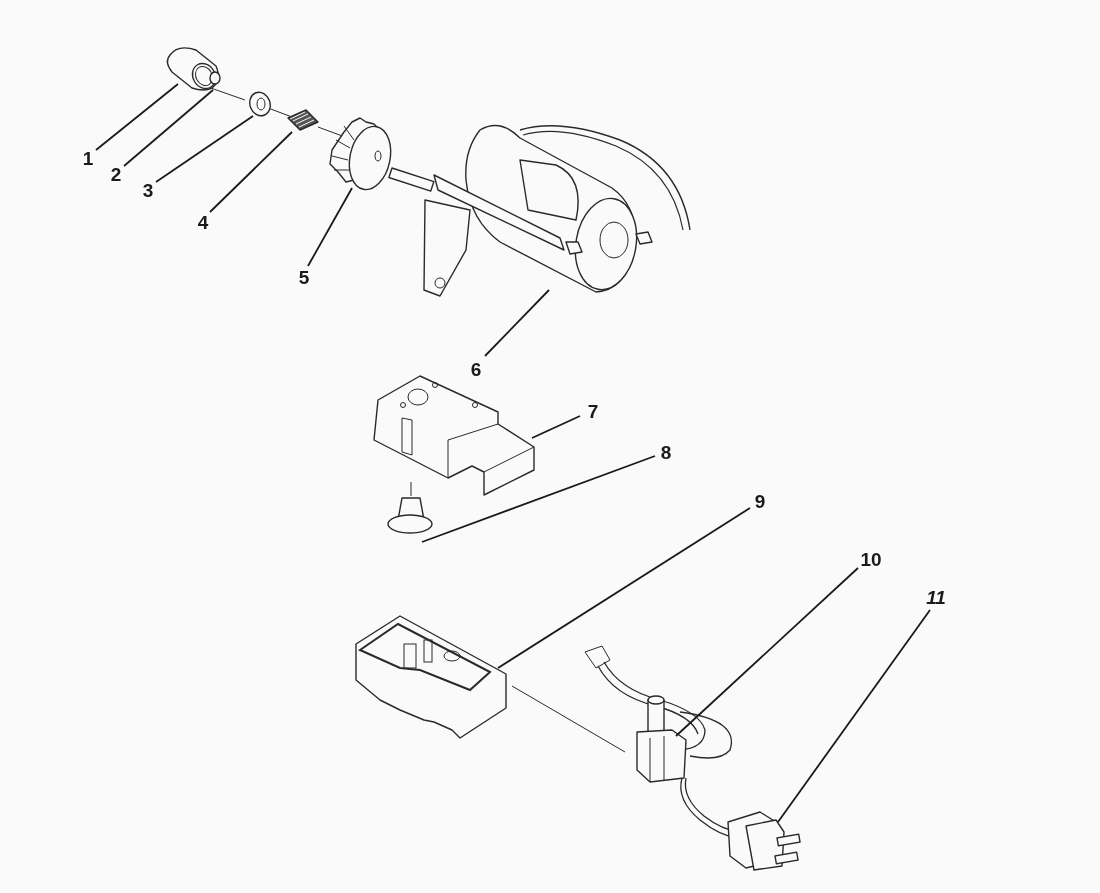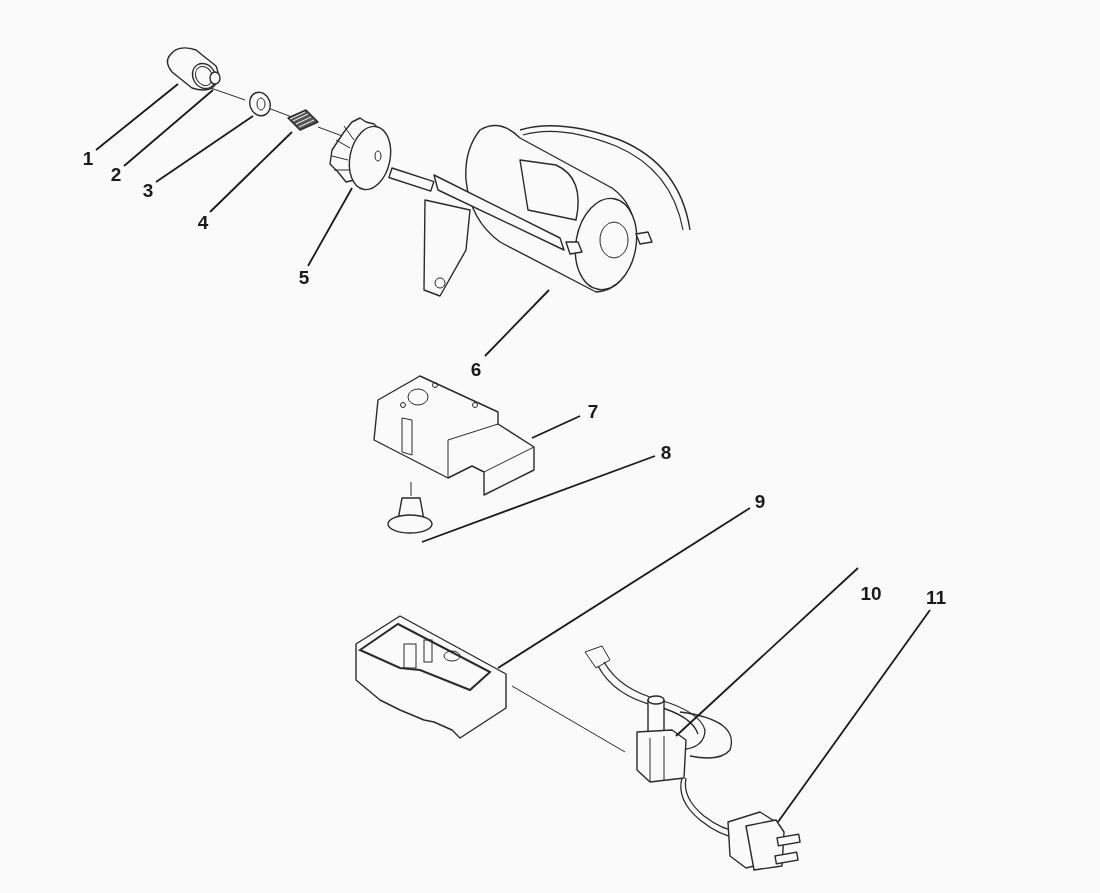--- a/index.html
+++ b/index.html
@@ -126,15 +126,15 @@
 
   <div class="callout" style="left:88px; top:158px;">1</div>
   <div class="callout" style="left:116px; top:174px;">2</div>
   <div class="callout" style="left:148px; top:190px;">3</div>
   <div class="callout" style="left:203px; top:222px;">4</div>
   <div class="callout" style="left:304px; top:277px;">5</div>
   <div class="callout" style="left:476px; top:369px;">6</div>
   <div class="callout" style="left:593px; top:411px;">7</div>
   <div class="callout" style="left:666px; top:452px;">8</div>
   <div class="callout" style="left:760px; top:501px;">9</div>
-  <div class="callout" style="left:871px; top:559px;margin-top:34px;">10</div>
-  <div class="callout" style="left:936px; top:597px;">11</div>
+  <div class="callout" style="left:871px; top:559px;">10</div>
+  <div class="callout" style="left:936px; top:597px;font-style:italic;">11</div>
 </div>
 
 </body></html>

